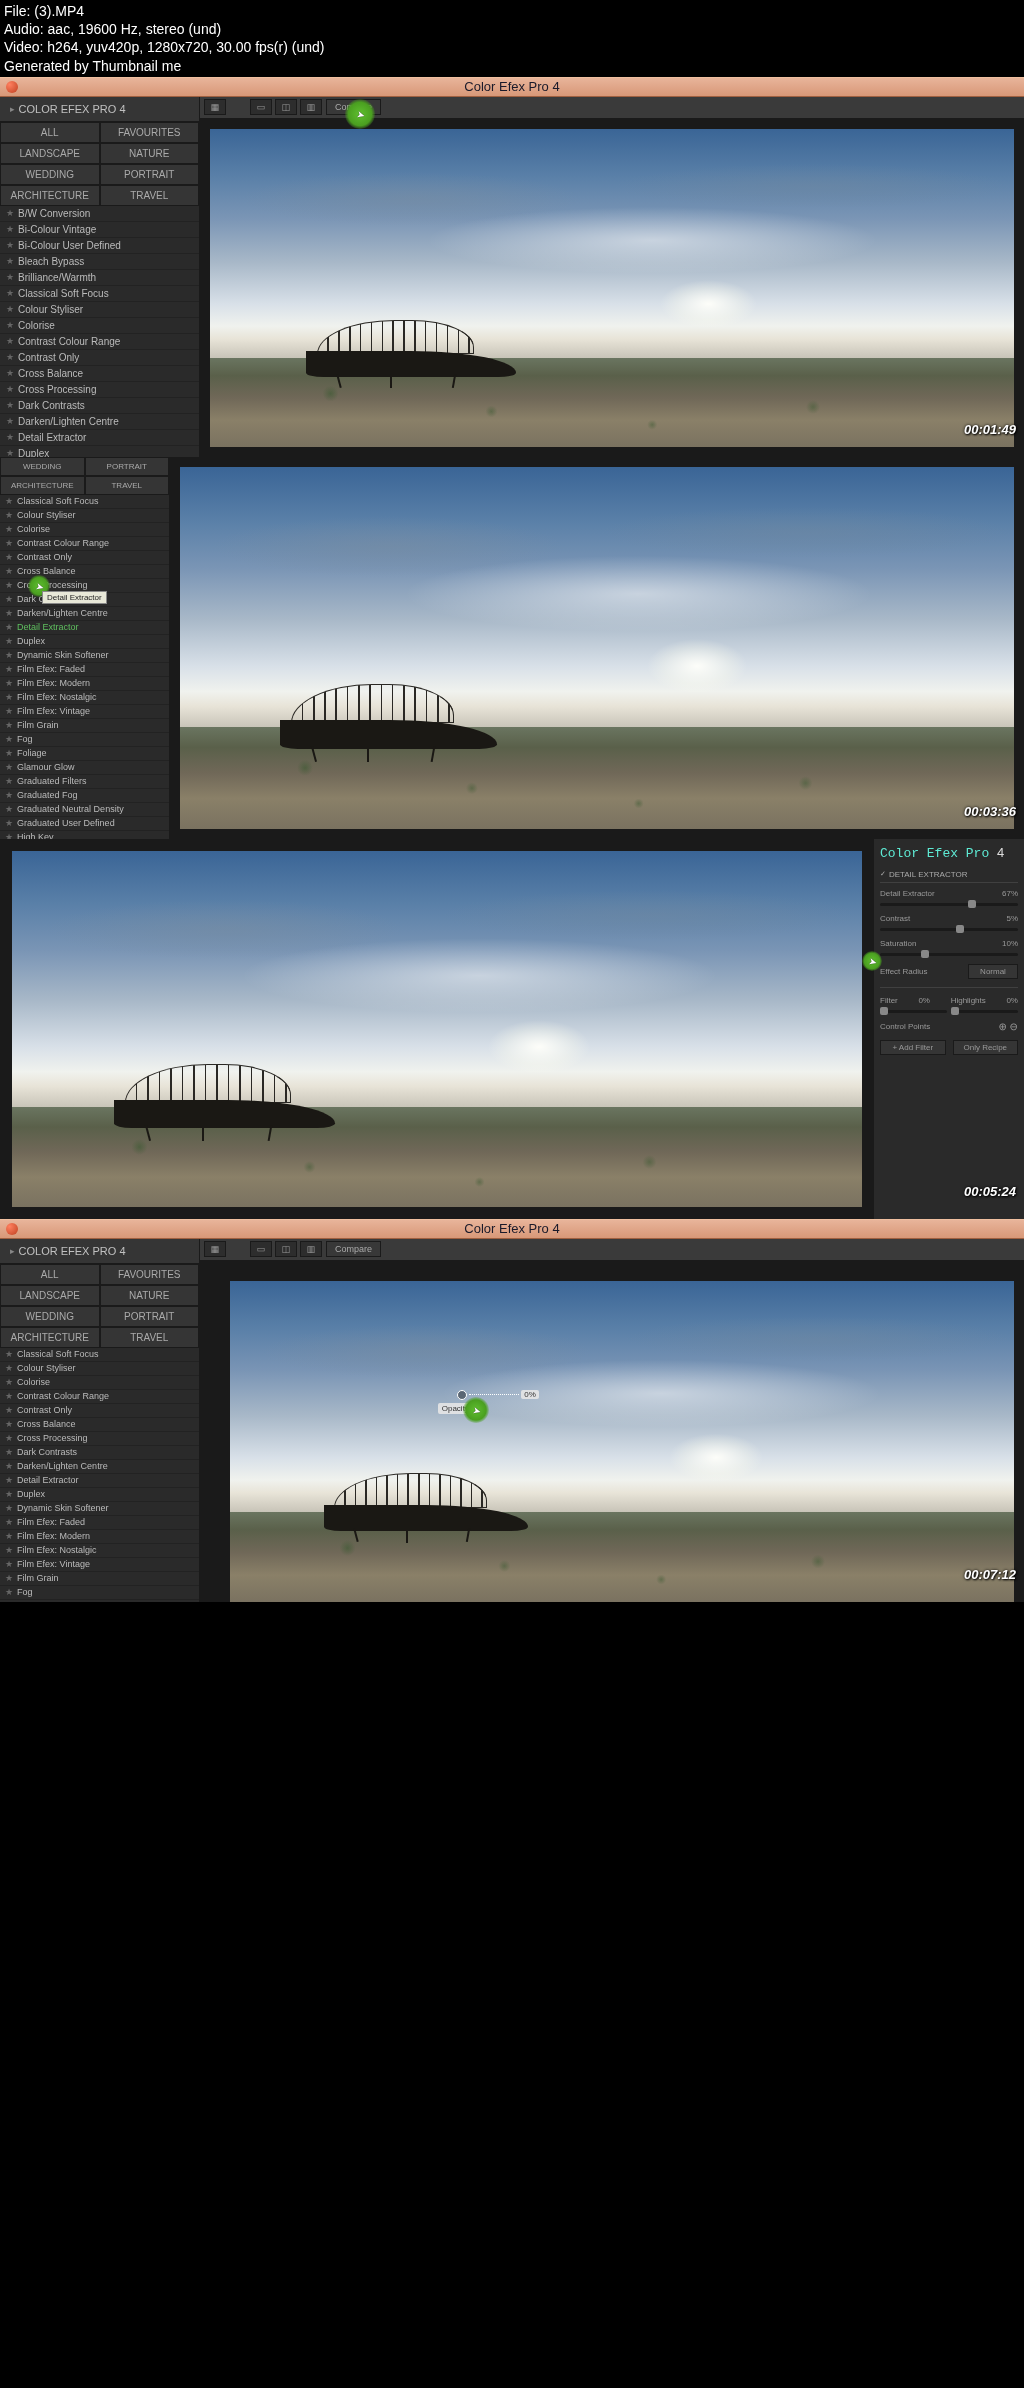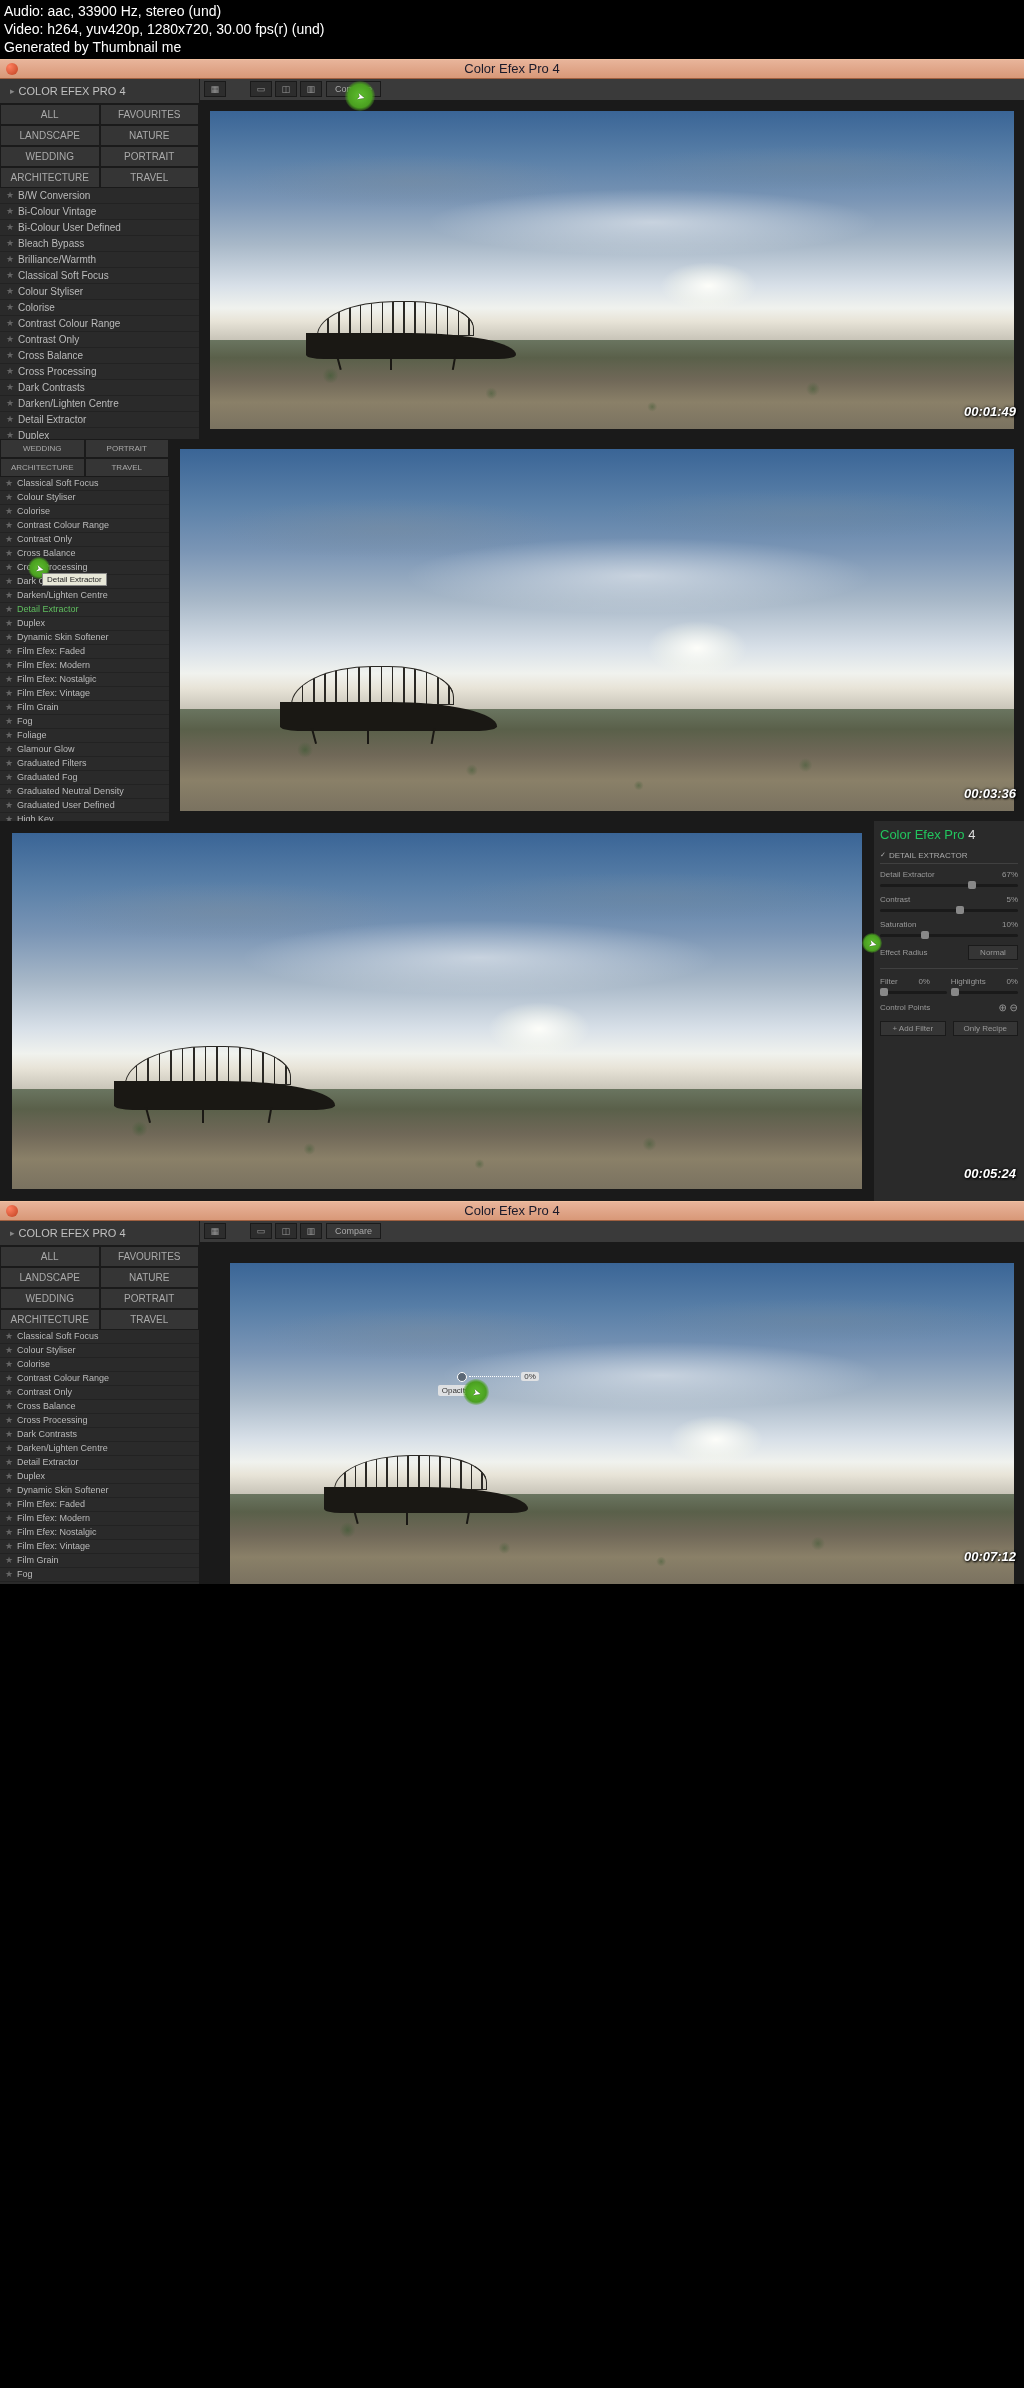--- a/index.html
+++ b/index.html
@@ -78,21 +78,22 @@
   .slider::after{content:""; position:absolute; width:8px; height:8px; background:#888; border-radius:2px; top:-3px;}
   .slider.v67::after{left:64%;} .slider.v58::after{left:55%;} .slider.v30p::after{left:30%;}
   .mini-btn{ flex:1; text-align:center; font-size:8px; background:#353535; border:1px solid #1a1a1a; padding:2px; color:#999; cursor:pointer;}
   
   .tool-group{display:flex; gap:3px;}
 </style>
 </head>
 <body>
 
 <div class="file-info">
-  <div>Audio: aac, 33900 Hz, stereo (und)</div>
+  <div>File:  (3).MP4</div>
+  <div>Audio: aac, 19600 Hz, stereo (und)</div>
   <div>Video: h264, yuv420p, 1280x720, 30.00 fps(r) (und)</div>
   <div>Generated by Thumbnail me</div>
 </div>
 
 <div class="titlebar">
   <span class="win-btn"></span>
   <span class="titlebar-text">Color Efex Pro 4</span>
 </div>
 <div class="app" style="height:360px;">
   <div class="sidebar sidebar-wide">
@@ -420,21 +421,21 @@
       <div class="boat">
           <div class="frame"></div>
           <div class="hull"></div>
           <div class="stilt s1"></div>
           <div class="stilt s2"></div>
           <div class="stilt s3"></div>
         </div>
     </div>
   </div>
   <div class="right-panel">
-    <div class="rp-title"><span style="color:#22c55e;">Color Efex Pro </span><span style="color:#ddd;">4</span></div>
+    <div class="rp-title"><span style="color:#5eead4;font-family:Liberation Mono, monospace;">Color Efex Pro </span><span style="color:#ddd;">4</span></div>
     <div class="rp-sub">DETAIL EXTRACTOR</div>
     <div class="rp-row">
         <span>Detail Extractor</span>
         <span>67%</span>
       </div>
     <div class="slider v67"></div>
     <div class="rp-row">
         <span>Contrast</span>
         <span>5%</span>
       </div>

